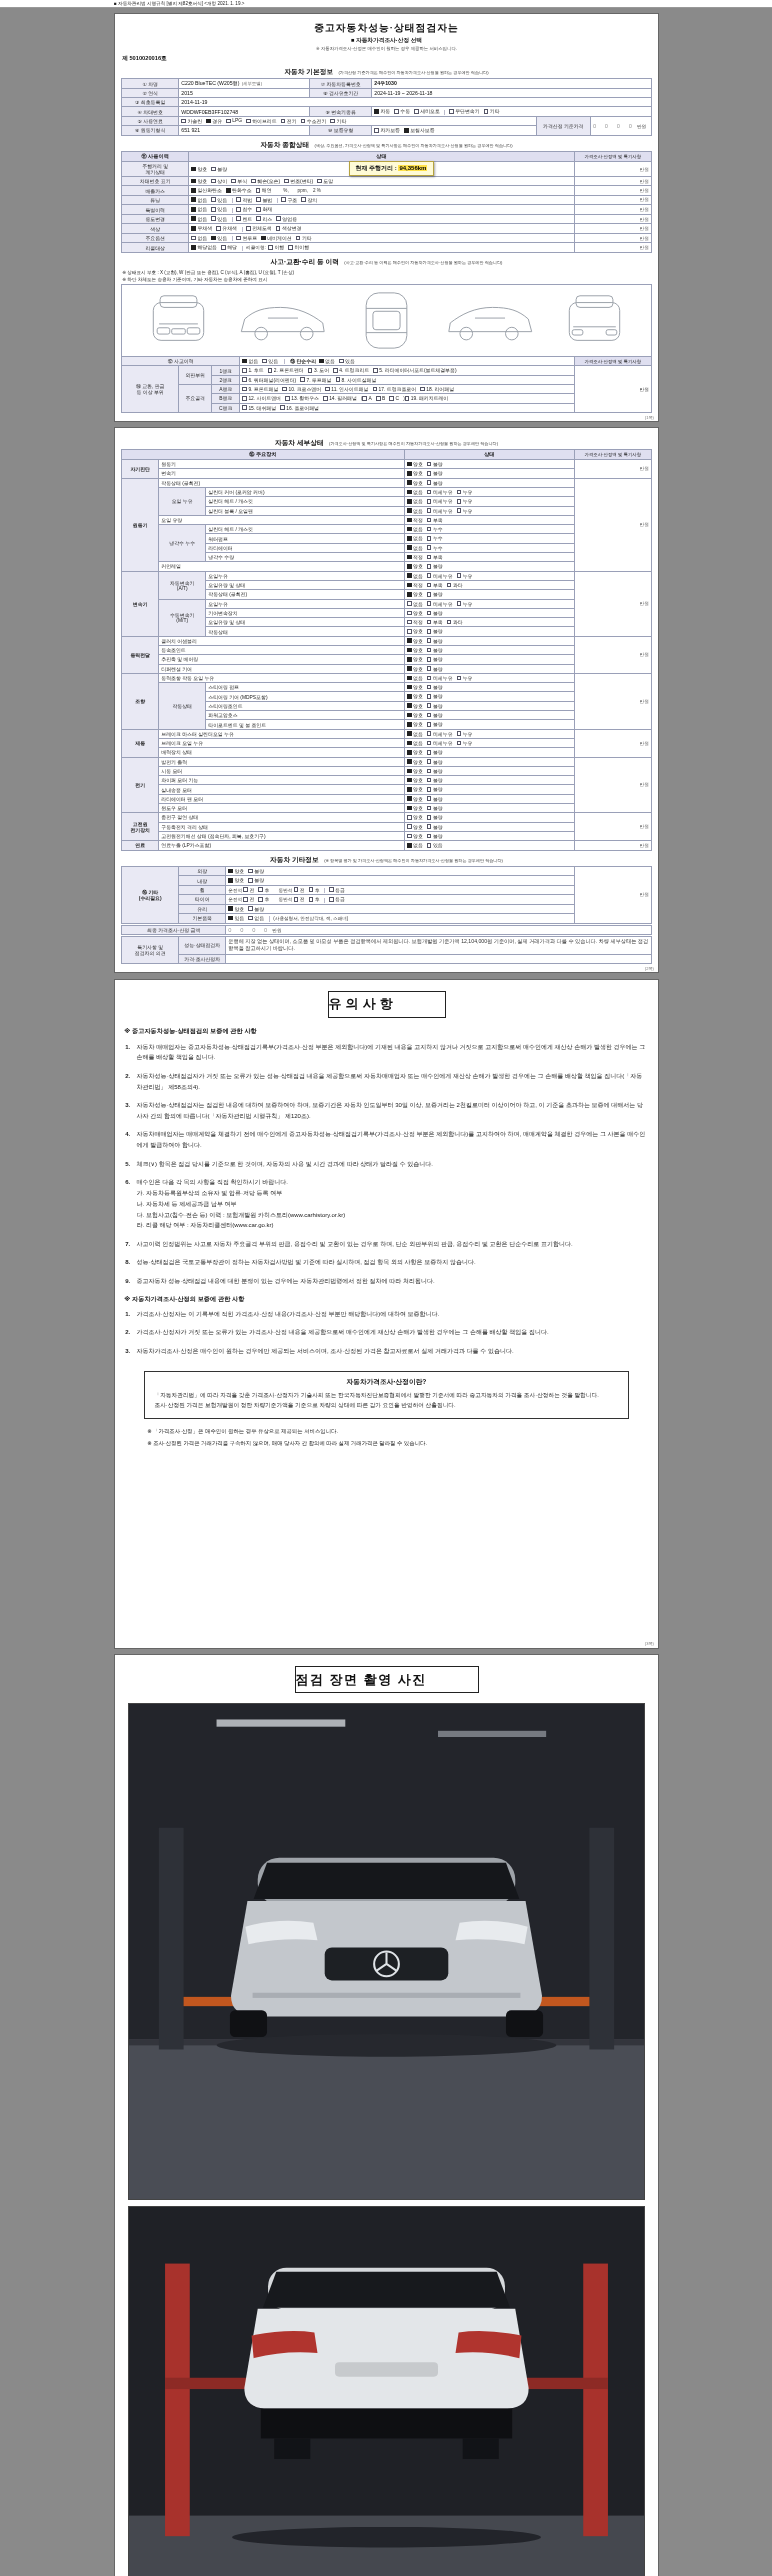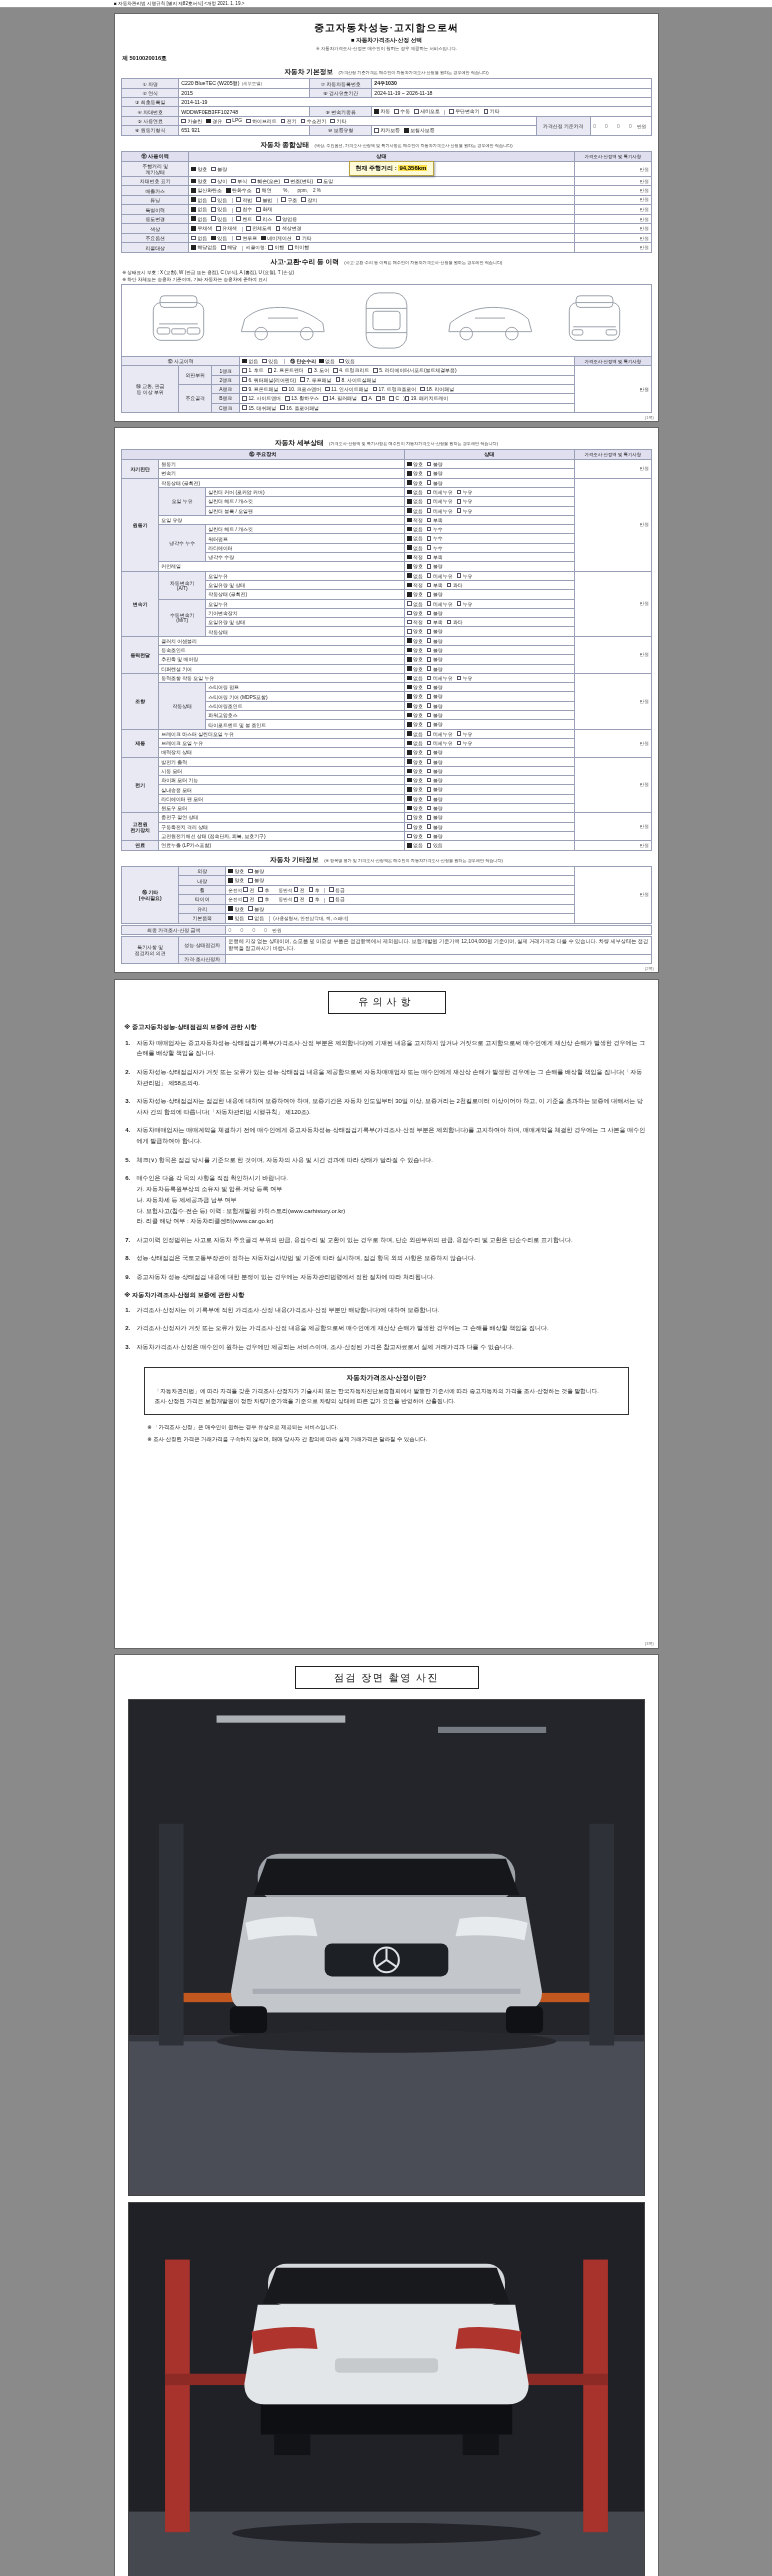--- a/index.html
+++ b/index.html
@@ -34,21 +34,21 @@
 .vsep{display:inline-block;width:0.5px;height:5.2px;background:#bbc;margin:0 4.1px 0 0.5px;vertical-align:middle}
 .dim{color:#666;font-size:4.4px;margin-left:2.1px}
 .rel{position:relative}
 .tt{position:absolute;left:228px;top:20.6px;background:#fffbd6;border:0.5px solid #b5a23f;box-shadow:1px 1px 2.1px rgba(0,0,0,.35);padding:2.1px 5.2px;font-size:6px;font-weight:bold;z-index:5}
 .tt mark{background:#ffe24a;padding:0 1px}
 .legend{font-size:4.6px;margin:2.1px 1px 1px;color:#222}
 .diagrams{display:flex;justify-content:space-between;align-items:center;border:0.5px solid #9aa0b8;border-bottom:none;padding:4.1px 6.2px;gap:2.1px;margin-top:2.1px}
 .diagrams svg{flex:none}
 .zeros{color:#999;letter-spacing:3.6px;font-size:5.7px}
 .optext{font-size:4.9px;color:#333;line-height:1.5;text-align:left}
-.big-title-box{width:118px;margin:6.2px auto 9.3px;border:1px solid #222;text-align:center;font-weight:normal;font-size:10px;padding:3.6px 0;letter-spacing:4.1px}
+.big-title-box{width:118px;margin:6.2px auto 9.3px;border:1px solid #222;text-align:left;font-weight:bold;font-size:13px;padding:3.6px 0;letter-spacing:4.1px}
 .nsub{font-weight:bold;font-size:6.2px;margin:8.2px 3.1px 5.2px}
 .nitem{display:flex;font-size:6px;line-height:1.8;margin:0 4.1px 7.7px;color:#222}
 .nno{flex:none;width:11.3px;font-weight:bold}
 .ntext{flex:1}
 .defbox{border:0.8px solid #333;margin:14.4px 23px 8.2px;padding:6.2px 9.3px}
 .deftitle{text-align:center;font-weight:bold;font-size:6.7px;margin-bottom:4.1px}
 .defbody{font-size:5.7px;line-height:1.75;white-space:pre-line;color:#222}
 .deffoot{font-size:5.4px;margin:3.6px 26px;line-height:1.6;color:#222}
 .photo{width:517px;margin:6.2px auto 0;border:0.5px solid #444;background:#222;overflow:hidden}
 .photo svg{display:block;width:100%;height:100%}
@@ -59,21 +59,21 @@
 </style>
 </head>
 <body>
 
 <div class="topstrip">■ 자동차관리법 시행규칙 [별지 제82호서식] &lt;개정 2021. 1. 19.&gt;</div>
 
 <div class="doc">
 
   <div class="panel">
     <div class="hdr">
-      <div class="title">중고자동차성능·고지함으로써</div>
+      <div class="title">중고자동차성능·상태점검자는</div>
       <div class="subline">■ 자동차가격조사·산정 선택</div>
       <div class="subnote">※ 자동차가격조사·산정은 매수인이 원하는 경우 제공하는 서비스입니다.</div>
     </div>
     <div class="docno">제 5010020016호</div>
 
     <div class="secband">
       <span class="sectitle">자동차 기본정보</span>
       <span class="secnote">(가격산정 기준가격은 매수인이 자동차가격조사·산정을 원하는 경우에만 적습니다)</span>
     </div>
     <table class="frm">

